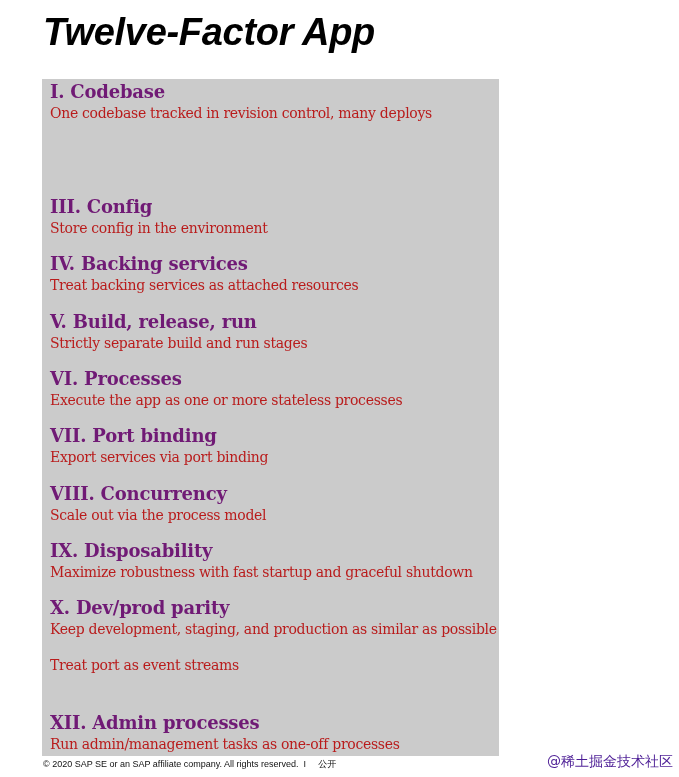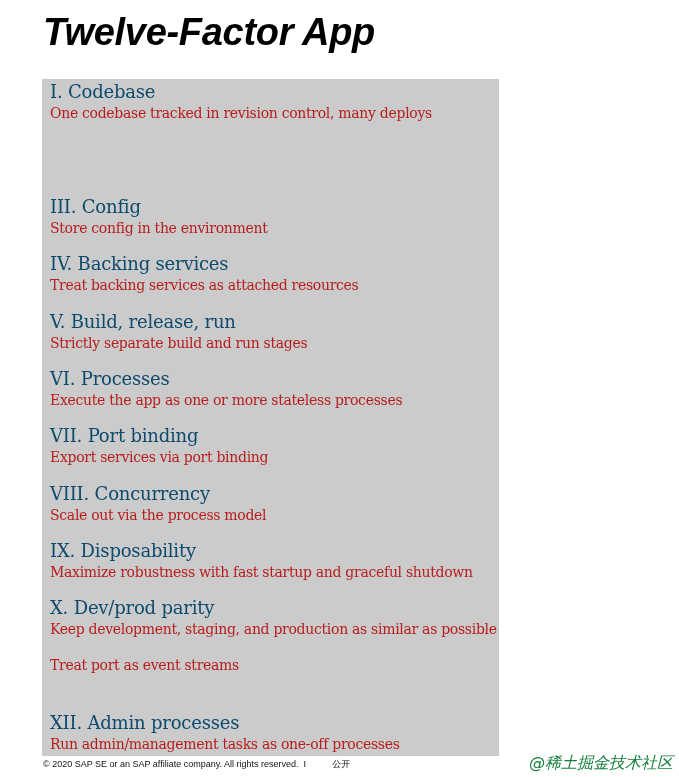--- a/index.html
+++ b/index.html
@@ -8,41 +8,40 @@
     position:absolute; left:43px; top:10px;
     font-family:"Liberation Sans", sans-serif; font-weight:bold;
     font-size:38px; color:#000; letter-spacing:-0.3px; line-height:44px;font-style:italic;
   }
   .box {
     position:absolute; left:42px; top:79px; width:457px; height:677px;
     background:#cbcbcb;
   }
   .item { position:absolute; left:8px; }
   .item-title {
-    font-family:"DejaVu Serif", "Liberation Serif", serif; font-weight:normal;
-    font-size:18px; color:#0c4a6e; line-height:22px; white-space:nowrap;
+    font-family:"DejaVu Serif", "Liberation Serif", serif; font-weight:bold;
+    font-size:18px; color:#701a75; line-height:22px; white-space:nowrap;
     letter-spacing:-0.2px;
   }
   .item-desc {
     font-family:"DejaVu Serif", "Liberation Serif", serif;
     font-size:14px; color:#b91c1c; line-height:20px; white-space:nowrap;
     letter-spacing:-0.3px;
   }
   .footer {
     position:absolute; left:43px; top:758px;
     font-family:"Liberation Sans", sans-serif; font-size:9px; color:#111;
     white-space:nowrap;
   }
   .footer .sep { margin:0 6px 0 5px; }
-  .footer .pub { margin-left:20px;font-family:Liberation Serif, serif; }
+  .footer .pub { margin-left:6px;font-family:Liberation Serif, serif; }
   .watermark {
     position:absolute; right:6px; top:753px;
-    font-family:"DejaVu Sans", sans-serif; font-size:16px; color:#15803d;
+    font-family:"DejaVu Sans", sans-serif; font-size:14px; color:#4c1d95;
     white-space:nowrap;
-    font-style:italic;
   }
 </style>
 </head>
 <body>
 
 <div class="title">Twelve-Factor App</div>
 
 <div class="box">
   <div class="item" style="top:2px">
     <div class="item-title">I. Codebase</div>

